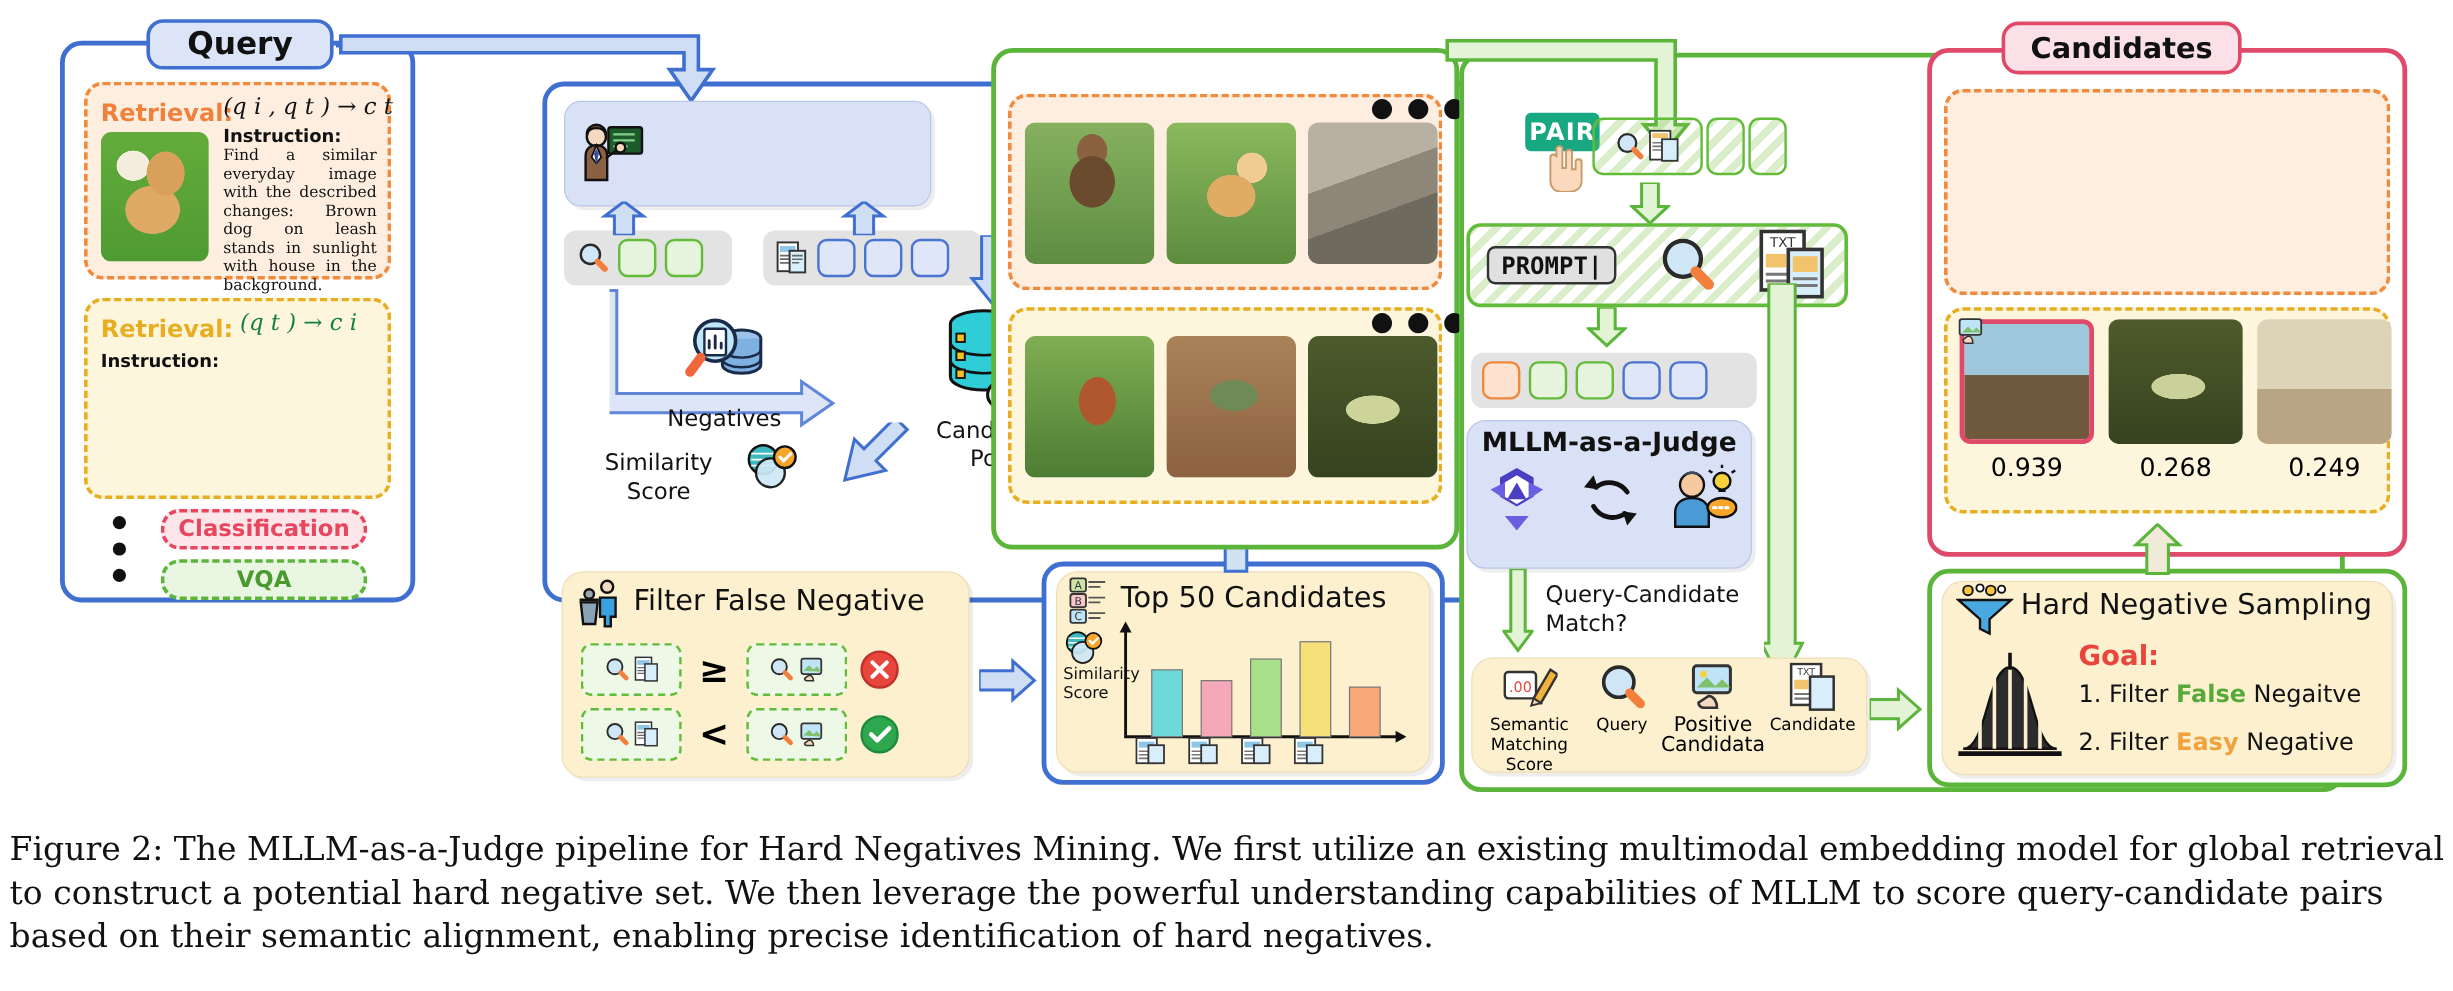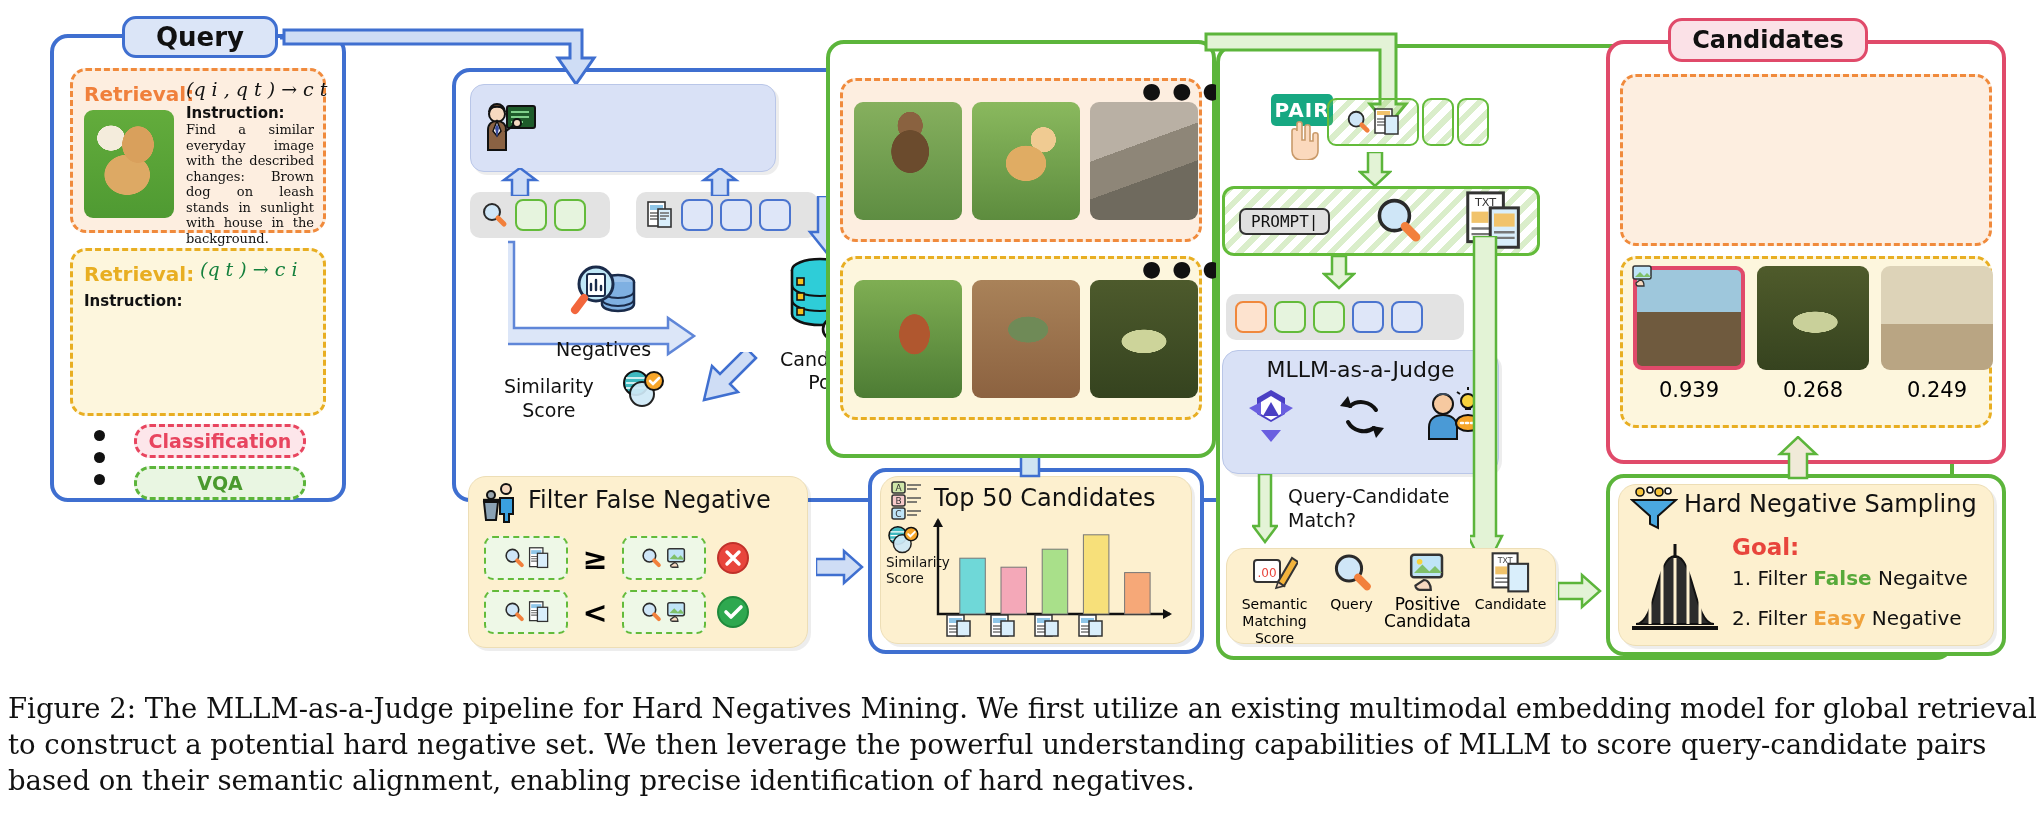--- a/index.html
+++ b/index.html
@@ -386,21 +386,21 @@
     </span>
     <span class="stripe-green" style="width:32px;height:48px;border:2.5px solid #63bb3a;border-radius:9px;display:block;"></span>
     <span class="stripe-green" style="width:32px;height:48px;border:2.5px solid #63bb3a;border-radius:9px;display:block;"></span>
   </div>
   <svg class="abs" style="left:1358px;top:152px;width:34px;height:36px;" viewBox="0 0 34 36">
     <path d="M10 0 H24 V20 H32 L17 34 L2 20 H10 Z" fill="#e3f3d6" stroke="#5cb53b" stroke-width="2.5"></path>
   </svg>
 
   <div class="stripe-green" style="position:absolute;left:1222px;top:186px;width:318px;height:70px;border:3px solid #63bb3a;border-radius:12px;display:flex;align-items:center;justify-content:space-between;padding:0 14px;">
     <span style="background:#e0e0e0;border:2.5px solid #333;border-radius:7px;padding:2px 10px;">
-      <span style="font-family:'DejaVu Sans Mono',monospace;font-size:16px;font-weight:400;color:#111;">PROMPT|</span>
+      <span style="font-family:'DejaVu Sans Mono',monospace;font-size:20px;font-weight:700;color:#111;">PROMPT|</span>
     </span>
     <svg width="50" height="50" viewBox="0 0 28 28">
       <circle cx="12" cy="11" r="8.4" fill="#cfe6f7" stroke="#2a2a2a" stroke-width="2"></circle>
       <path d="M18 17l6 6" stroke="#f2803c" stroke-width="5" stroke-linecap="round"></path>
     </svg>
     <svg width="58" height="60" viewBox="0 0 30 32">
       <rect x="1" y="1" width="19" height="26" fill="#fff" stroke="#333" stroke-width="1.6"></rect>
       <text x="10.5" y="8" font-size="6" text-anchor="middle" fill="#333" font-family="DejaVu Sans">TXT</text>
       <rect x="3" y="11" width="9" height="6" fill="#f1c36b"></rect>
       <path d="M3 20h15M3 23h15" stroke="#777" stroke-width="1.3"></path>
@@ -414,21 +414,21 @@
   </svg>
 
   <div style="position:absolute;left:1226px;top:294px;width:238px;height:46px;border-radius:10px;background:#e3e3e3;display:flex;align-items:center;gap:7px;padding-left:9px;">
     <span style="width:32px;height:32px;border-radius:8px;background:#fde3cf;border:2.5px solid #f0883c;display:block;"></span>
     <span style="width:32px;height:32px;border-radius:8px;background:#e6f4de;border:2.5px solid #63bb3a;display:block;"></span>
     <span style="width:32px;height:32px;border-radius:8px;background:#e6f4de;border:2.5px solid #63bb3a;display:block;"></span>
     <span style="width:32px;height:32px;border-radius:8px;background:#dee6f8;border:2.5px solid #4a74cf;display:block;"></span>
     <span style="width:32px;height:32px;border-radius:8px;background:#dee6f8;border:2.5px solid #4a74cf;display:block;"></span>
   </div>
 
-  <div style="position:absolute;left:1222px;top:350px;width:277px;height:124px;border-radius:16px;background:#d9e1f6;border:1px solid #b9c6e8;box-shadow:3px 3px 0 rgba(0,0,0,.07);">
+  <div style="position:absolute;left:1222px;top:350px;width:238px;height:124px;border-radius:16px;background:#d9e1f6;border:1px solid #b9c6e8;box-shadow:3px 3px 0 rgba(0,0,0,.07);font-weight:bold;">
     <div style="text-align:center;margin-top:6px;font-size:22px;color:#111;">MLLM-as-a-Judge</div>
     <div style="display:flex;align-items:center;justify-content:space-around;margin-top:4px;">
       <svg width="60" height="60" viewBox="0 0 60 60">
         <path d="M30 4 L44 12 L44 28 L30 36 L16 28 L16 12 Z" fill="#4a3fc4"></path>
         <path d="M30 10 L40 16 L40 28 L30 34 L20 28 L20 16 Z" fill="#fff"></path>
         <path d="M30 16 L38 30 H22 Z" fill="#4a3fc4"></path>
         <path d="M8 22 L20 16 L20 30 Z M52 22 L40 16 L40 30 Z M30 56 L20 44 L40 44 Z" fill="#6a5fe0"></path>
       </svg>
       <svg width="52" height="52" viewBox="0 0 52 52">
         <path d="M14 16a18 18 0 0 1 26 4" fill="none" stroke="#111" stroke-width="4" stroke-linecap="round"></path>

